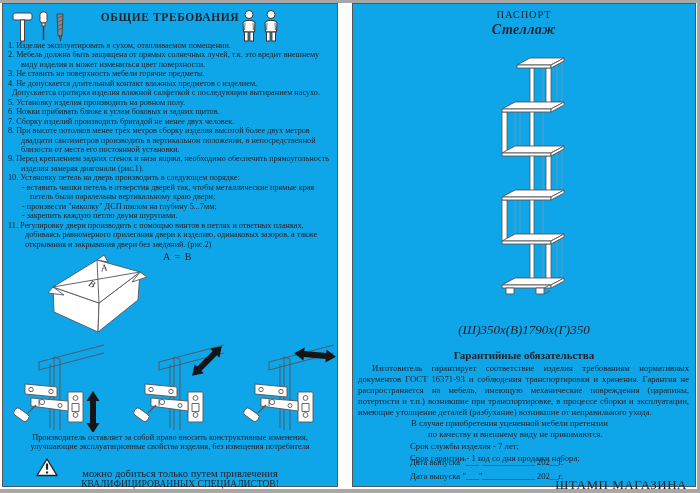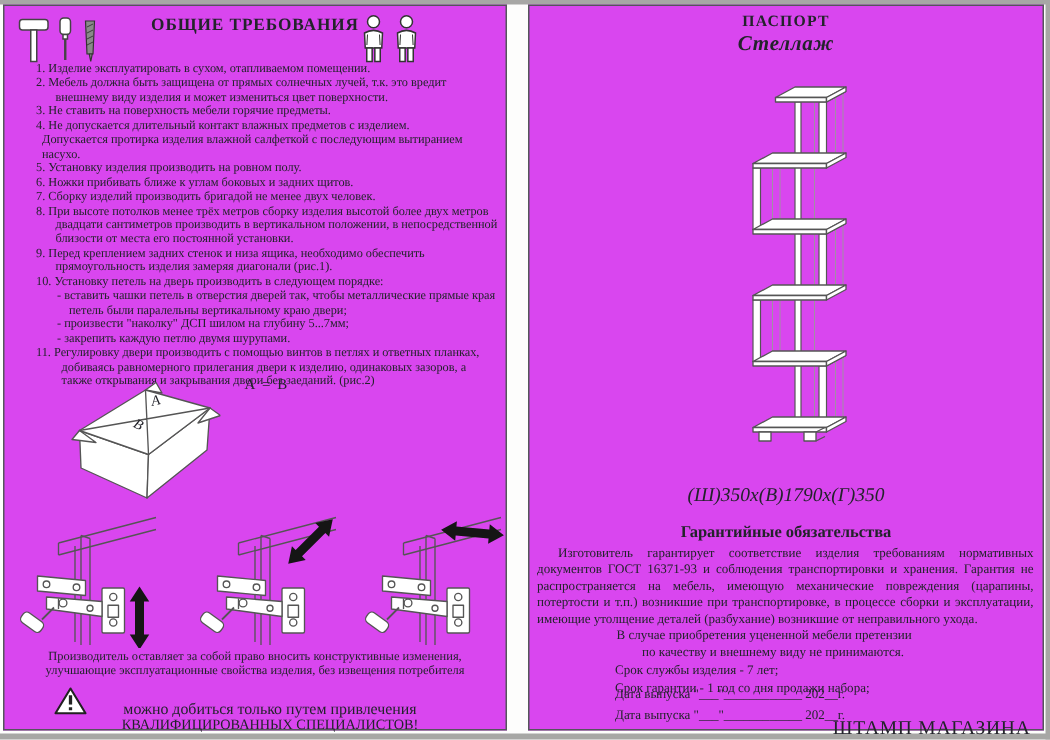--- a/index.html
+++ b/index.html
@@ -4,40 +4,40 @@
 <style>
   html,body{margin:0;padding:0;}
   body{
     width:700px;height:493px;position:relative;background:#fdfdfc;
     font-family:"Liberation Serif", serif;color:#23232b;overflow:hidden;
   }
   .edge{position:absolute;background:#a7a7a5;}
   .edge-top{left:0;top:0;width:700px;height:3px;}
   .edge-bottom{left:0;top:489px;width:700px;height:4px;}
   .edge-right{left:697px;top:0;width:3px;height:493px;}
-  .panel{position:absolute;top:3px;height:484px;background:#d946ef;border:1px solid #55555c;box-sizing:border-box;}
+  .panel{position:absolute;top:3px;height:484px;background:#0ea5e9;border:1px solid #55555c;box-sizing:border-box;}
   .panel-left{left:2px;width:336px;}
   .panel-right{left:352px;width:344px;}
   .abs{position:absolute;}
   .ctr{left:0;right:0;text-align:center;}
   
   .heading{top:7px;font-weight:bold;font-size:11.5px;letter-spacing:.6px;}
   .list{left:5px;top:37px;width:324px;font-size:8.2px;line-height:9.45px;}
-  .li{padding-left:13px;text-indent:-13px;margin-left:16px;}
+  .li{padding-left:13px;text-indent:-13px;}
   .li.num2{padding-left:17px;text-indent:-17px;}
   .li.cont{padding-left:4px;text-indent:0;}
   .li.sub{padding-left:22px;text-indent:-8px;}
   .figlabel{font-size:9.5px;padding-left:44px;}
   .ab{font-size:10px;letter-spacing:1px;}
   .diagletter{font-size:9.5px;font-style:italic;}
   .note{font-size:8.3px;text-align:center;left:0;right:0;}
   .warn1,.warn2{font-size:10.6px;left:20px;right:0;text-align:center;}
   .warn3{font-size:9.5px;left:20px;right:0;text-align:center;}
   
-  .passport{top:5px;font-size:10.5px;letter-spacing:.8px;font-weight:bold;}
+  .passport{top:5px;font-size:10.5px;letter-spacing:.8px;}
   .product{top:18px;font-size:14px;font-weight:bold;font-style:italic;letter-spacing:.5px;}
   .dims{top:318px;font-size:13px;font-weight:normal;font-style:italic;}
   .warr-head{top:345px;font-size:11px;font-weight:bold;}
   .warr-text{top:359px;left:5px;width:331px;font-size:8.7px;line-height:11px;text-align:justify;text-indent:14px;}
   .rline{font-size:8.7px;}
   .stamp{top:473px;right:8px;font-size:13px;font-weight:normal;letter-spacing:.5px;}
   svg{display:block;}
 </style>
 </head>
 <body>

